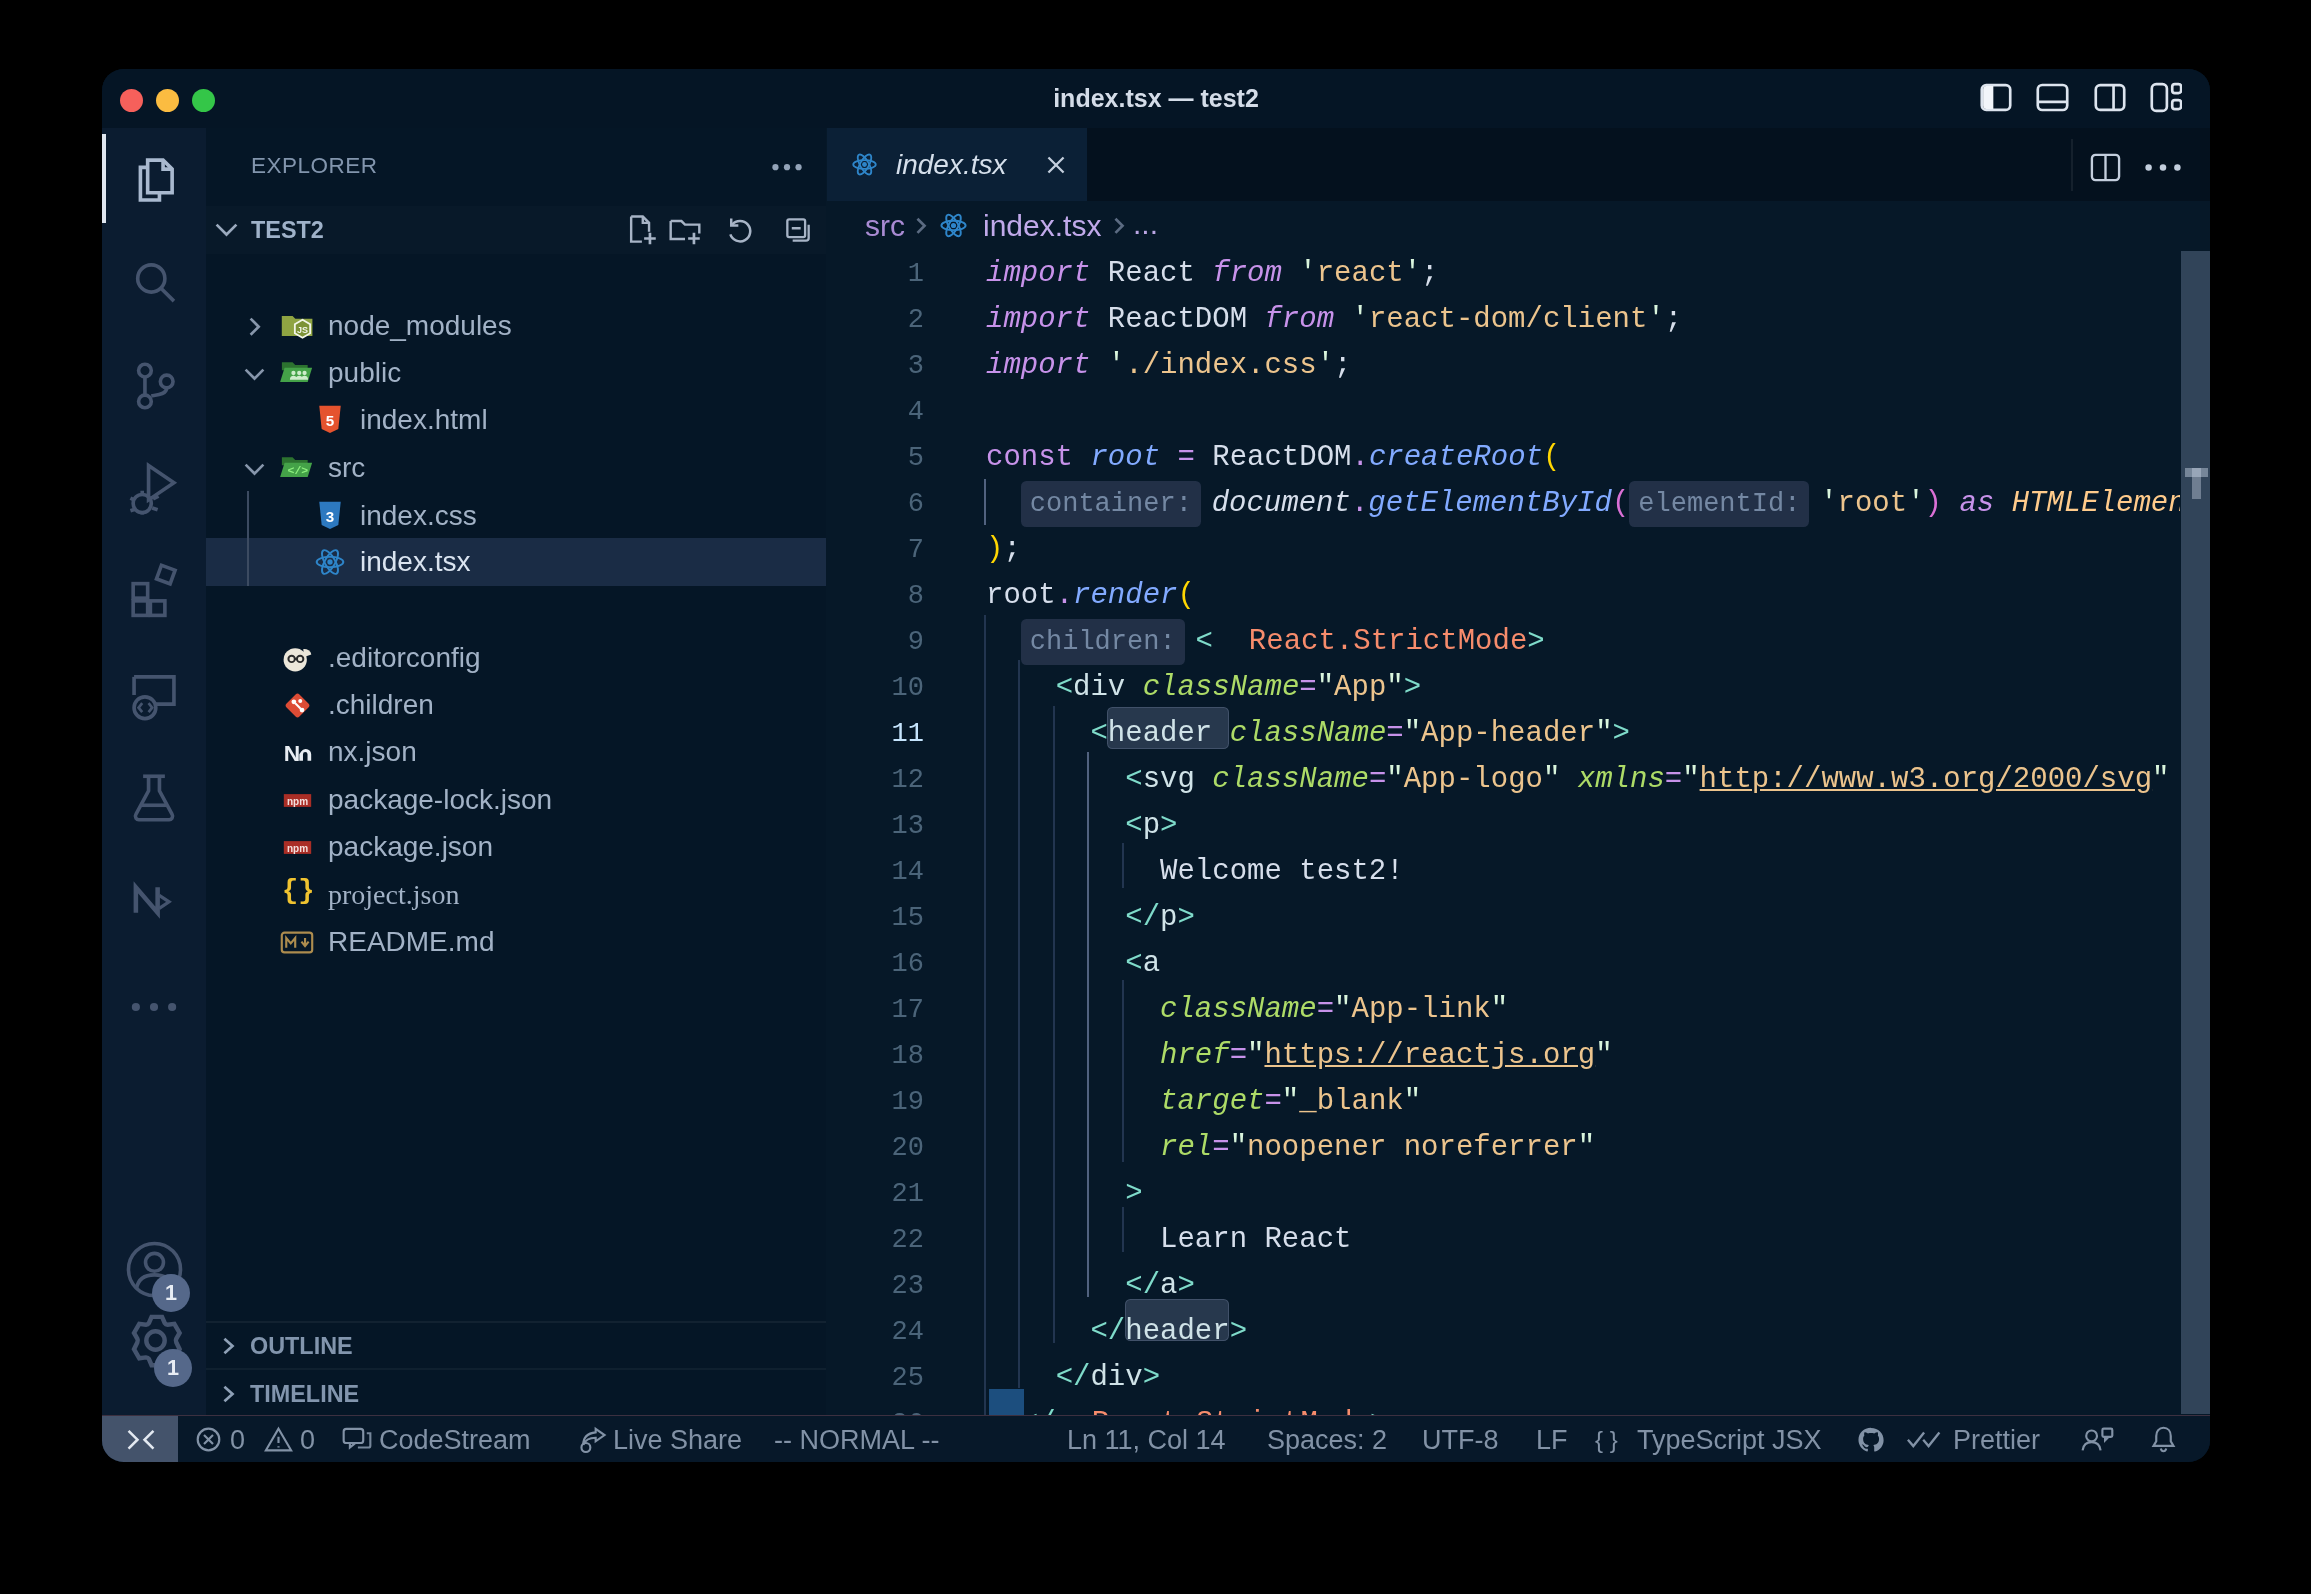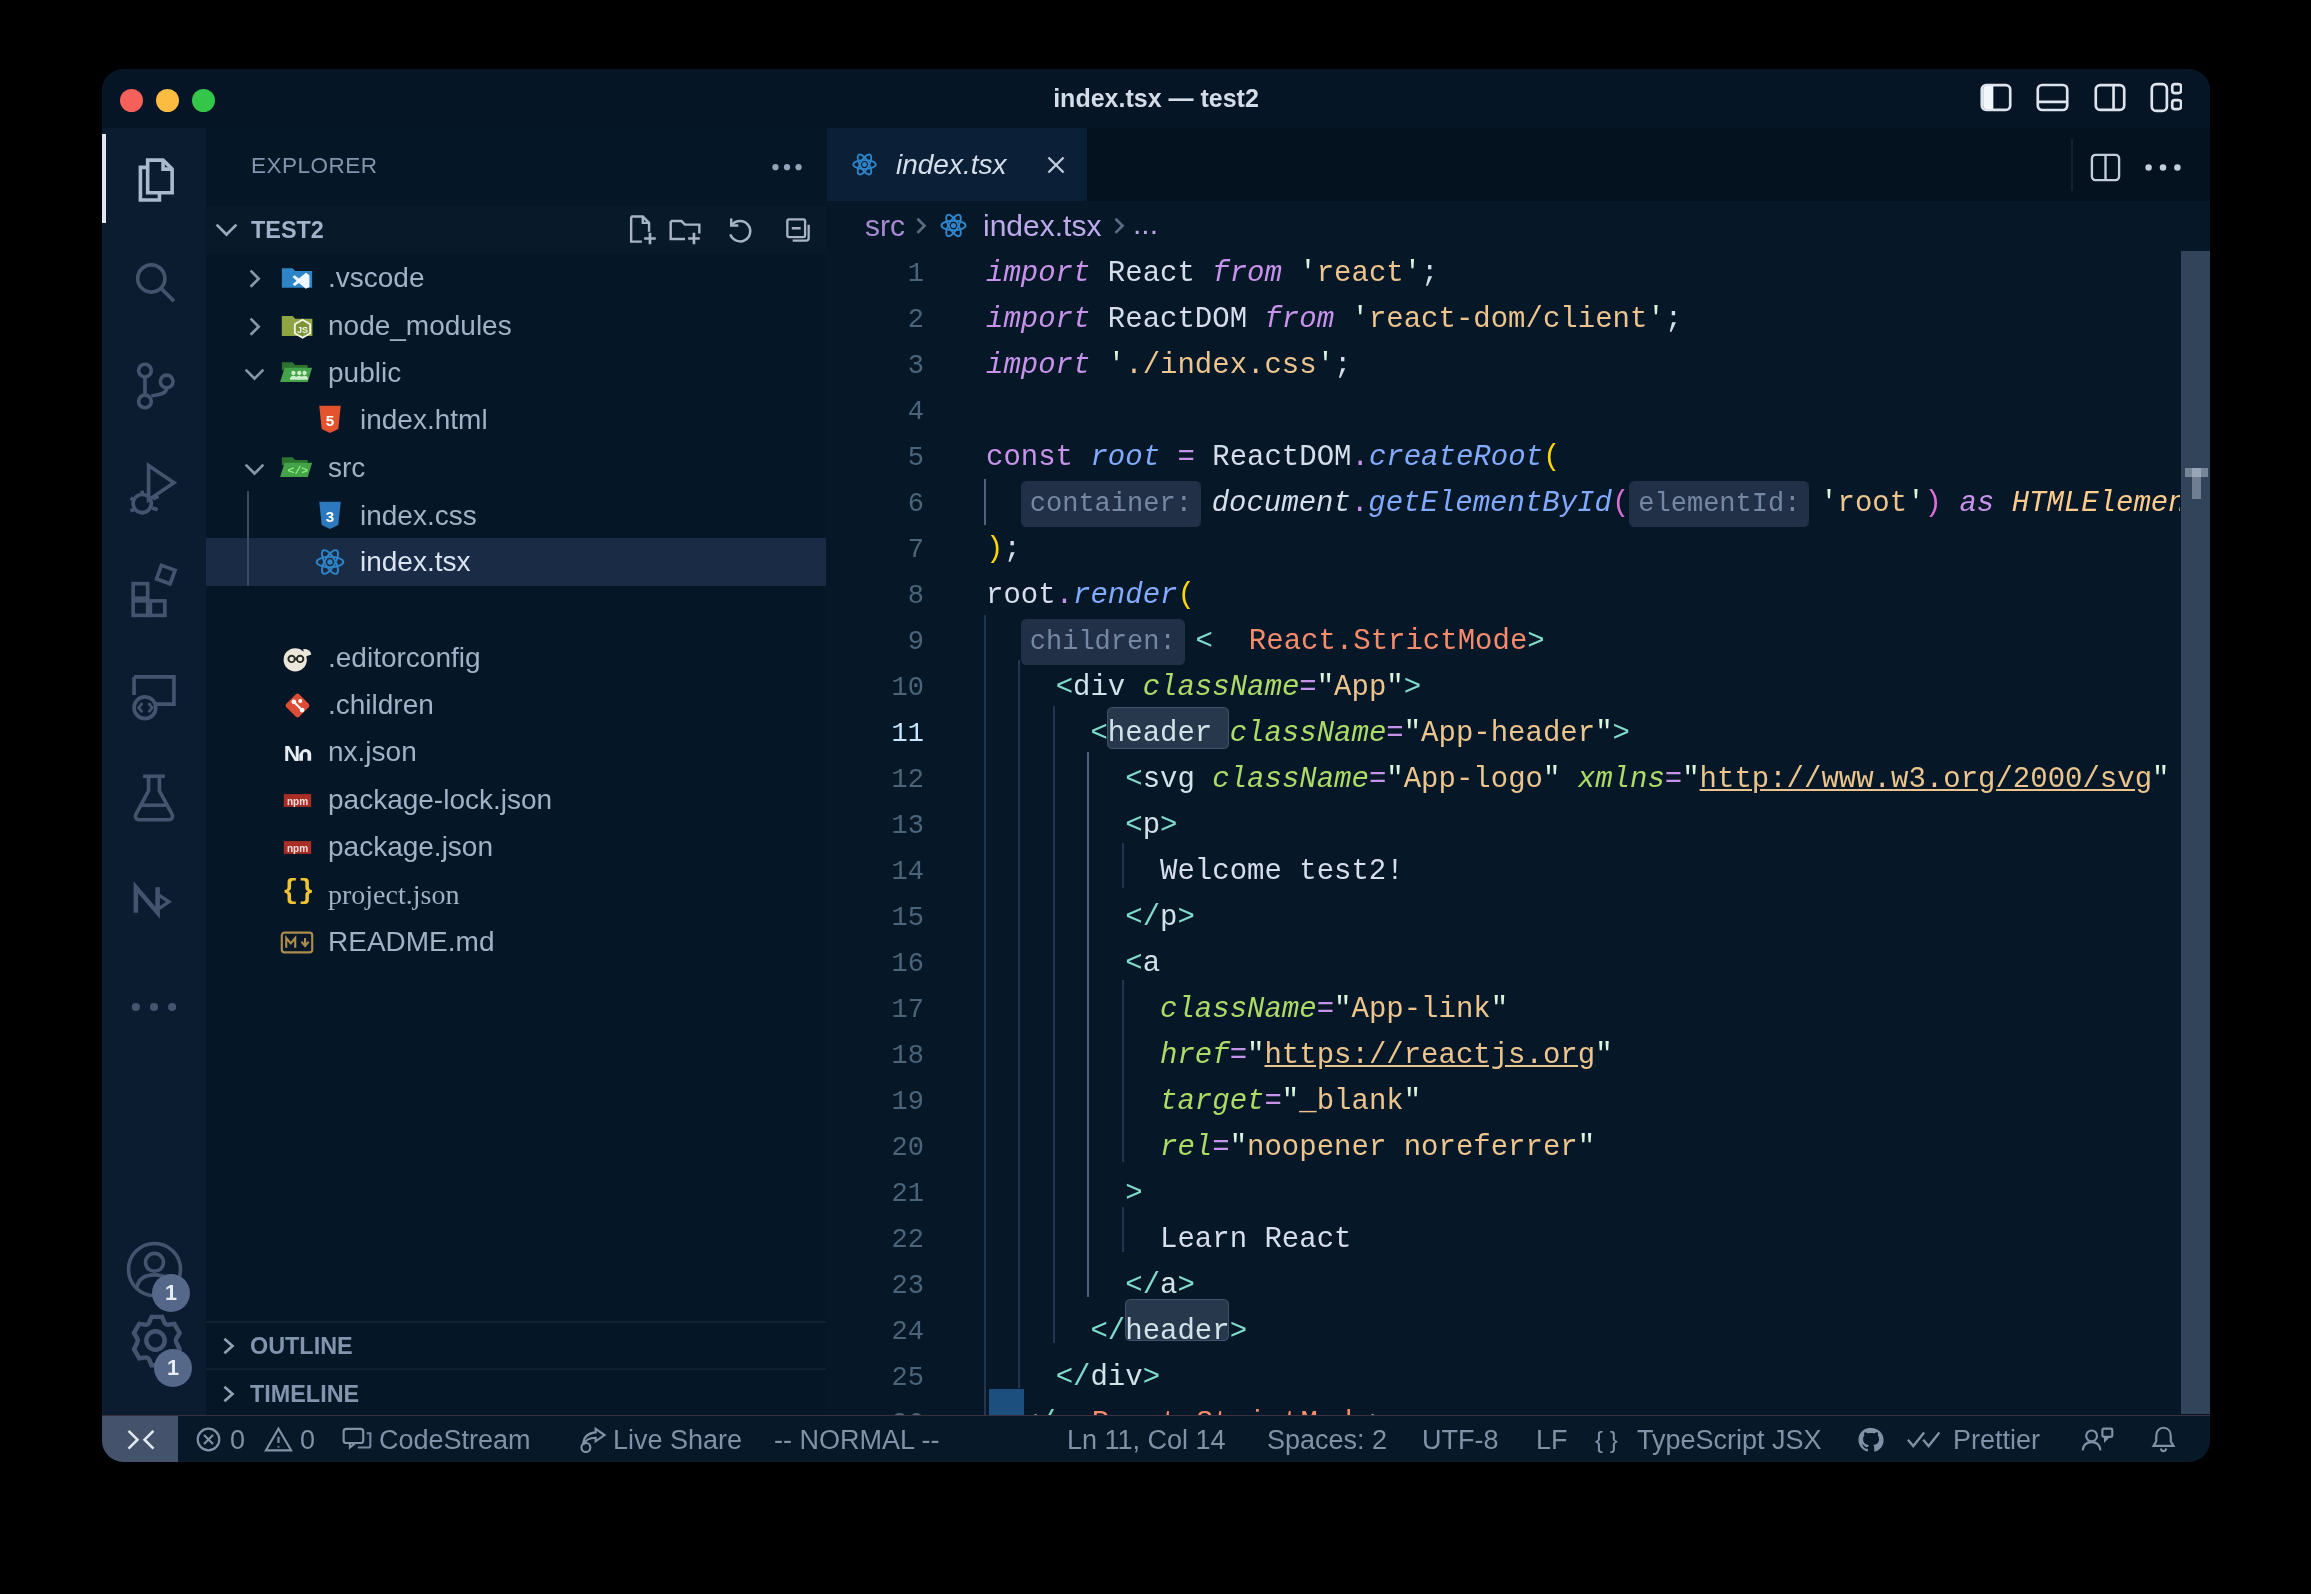--- a/index.html
+++ b/index.html
@@ -180,30 +180,20 @@
             <path d="M29 5 v8 h-8"></path>
         </g>
       </svg>
       <svg class="abs" style="left:576px;top:8px;" width="32" height="32" viewBox="0 0 36 36" fill="none" stroke="#a7b4c6" stroke-width="2.6">
         <rect x="6" y="6" width="20" height="20" rx="2"></rect>
           <path d="M11 16 h10"></path>
         <path d="M30 12 v15 a3 3 0 0 1 -3 3 h-15"></path>
       </svg>
     </div>
 
-    <div class="row" style="top:126px;">
-      <svg class="abs" style="left:41px;top:12.6px;" width="14.4" height="23.4" viewBox="0 0 16 26" fill="none" stroke="#8796ab" stroke-width="3">
-          <path d="M4 4 l9 9 -9 9"></path>
-        </svg>
-      <svg class="abs" style="left:74px;top:8px;" width="34" height="32" viewBox="0 0 38 36">
-        <path d="M2 7 h12 l3 3 h19 v19 h-34 z" fill="#2d84c7"></path>
-        <path d="M29 12 l-8 6.5 -4.5 -3.5 -2.5 2 4.5 4 -4.5 4 2.5 2 4.5 -3.5 8 6.5 4 -2 v-13 z" fill="#eef5fc"></path>
-      </svg>
-      <div class="lbl" style="left:122px;">.vscode</div>
-    </div>
     <div class="row" style="top:174px;">
       <svg class="abs" style="left:41px;top:12.6px;" width="14.4" height="23.4" viewBox="0 0 16 26" fill="none" stroke="#8796ab" stroke-width="3">
           <path d="M4 4 l9 9 -9 9"></path>
         </svg>
       <svg class="abs" style="left:74px;top:6.3px;" width="36" height="36" viewBox="0 0 40 40">
         <path d="M2 9 h12 l3 3 h19 v19 h-34 z" fill="#8fa442"></path>
         <path d="M25 24 m0 -11 l8.5 5 v10 l-8.5 5 -8.5 -5 v-10 z" fill="#7d9337" stroke="#f2f5e8" stroke-width="2"></path>
         <text x="25" y="28" font-size="10" font-weight="bold" fill="#f2f5e8" text-anchor="middle" font-family="Liberation Sans">JS</text>
       </svg>
       <div class="lbl" style="left:122px;">node_modules</div>

